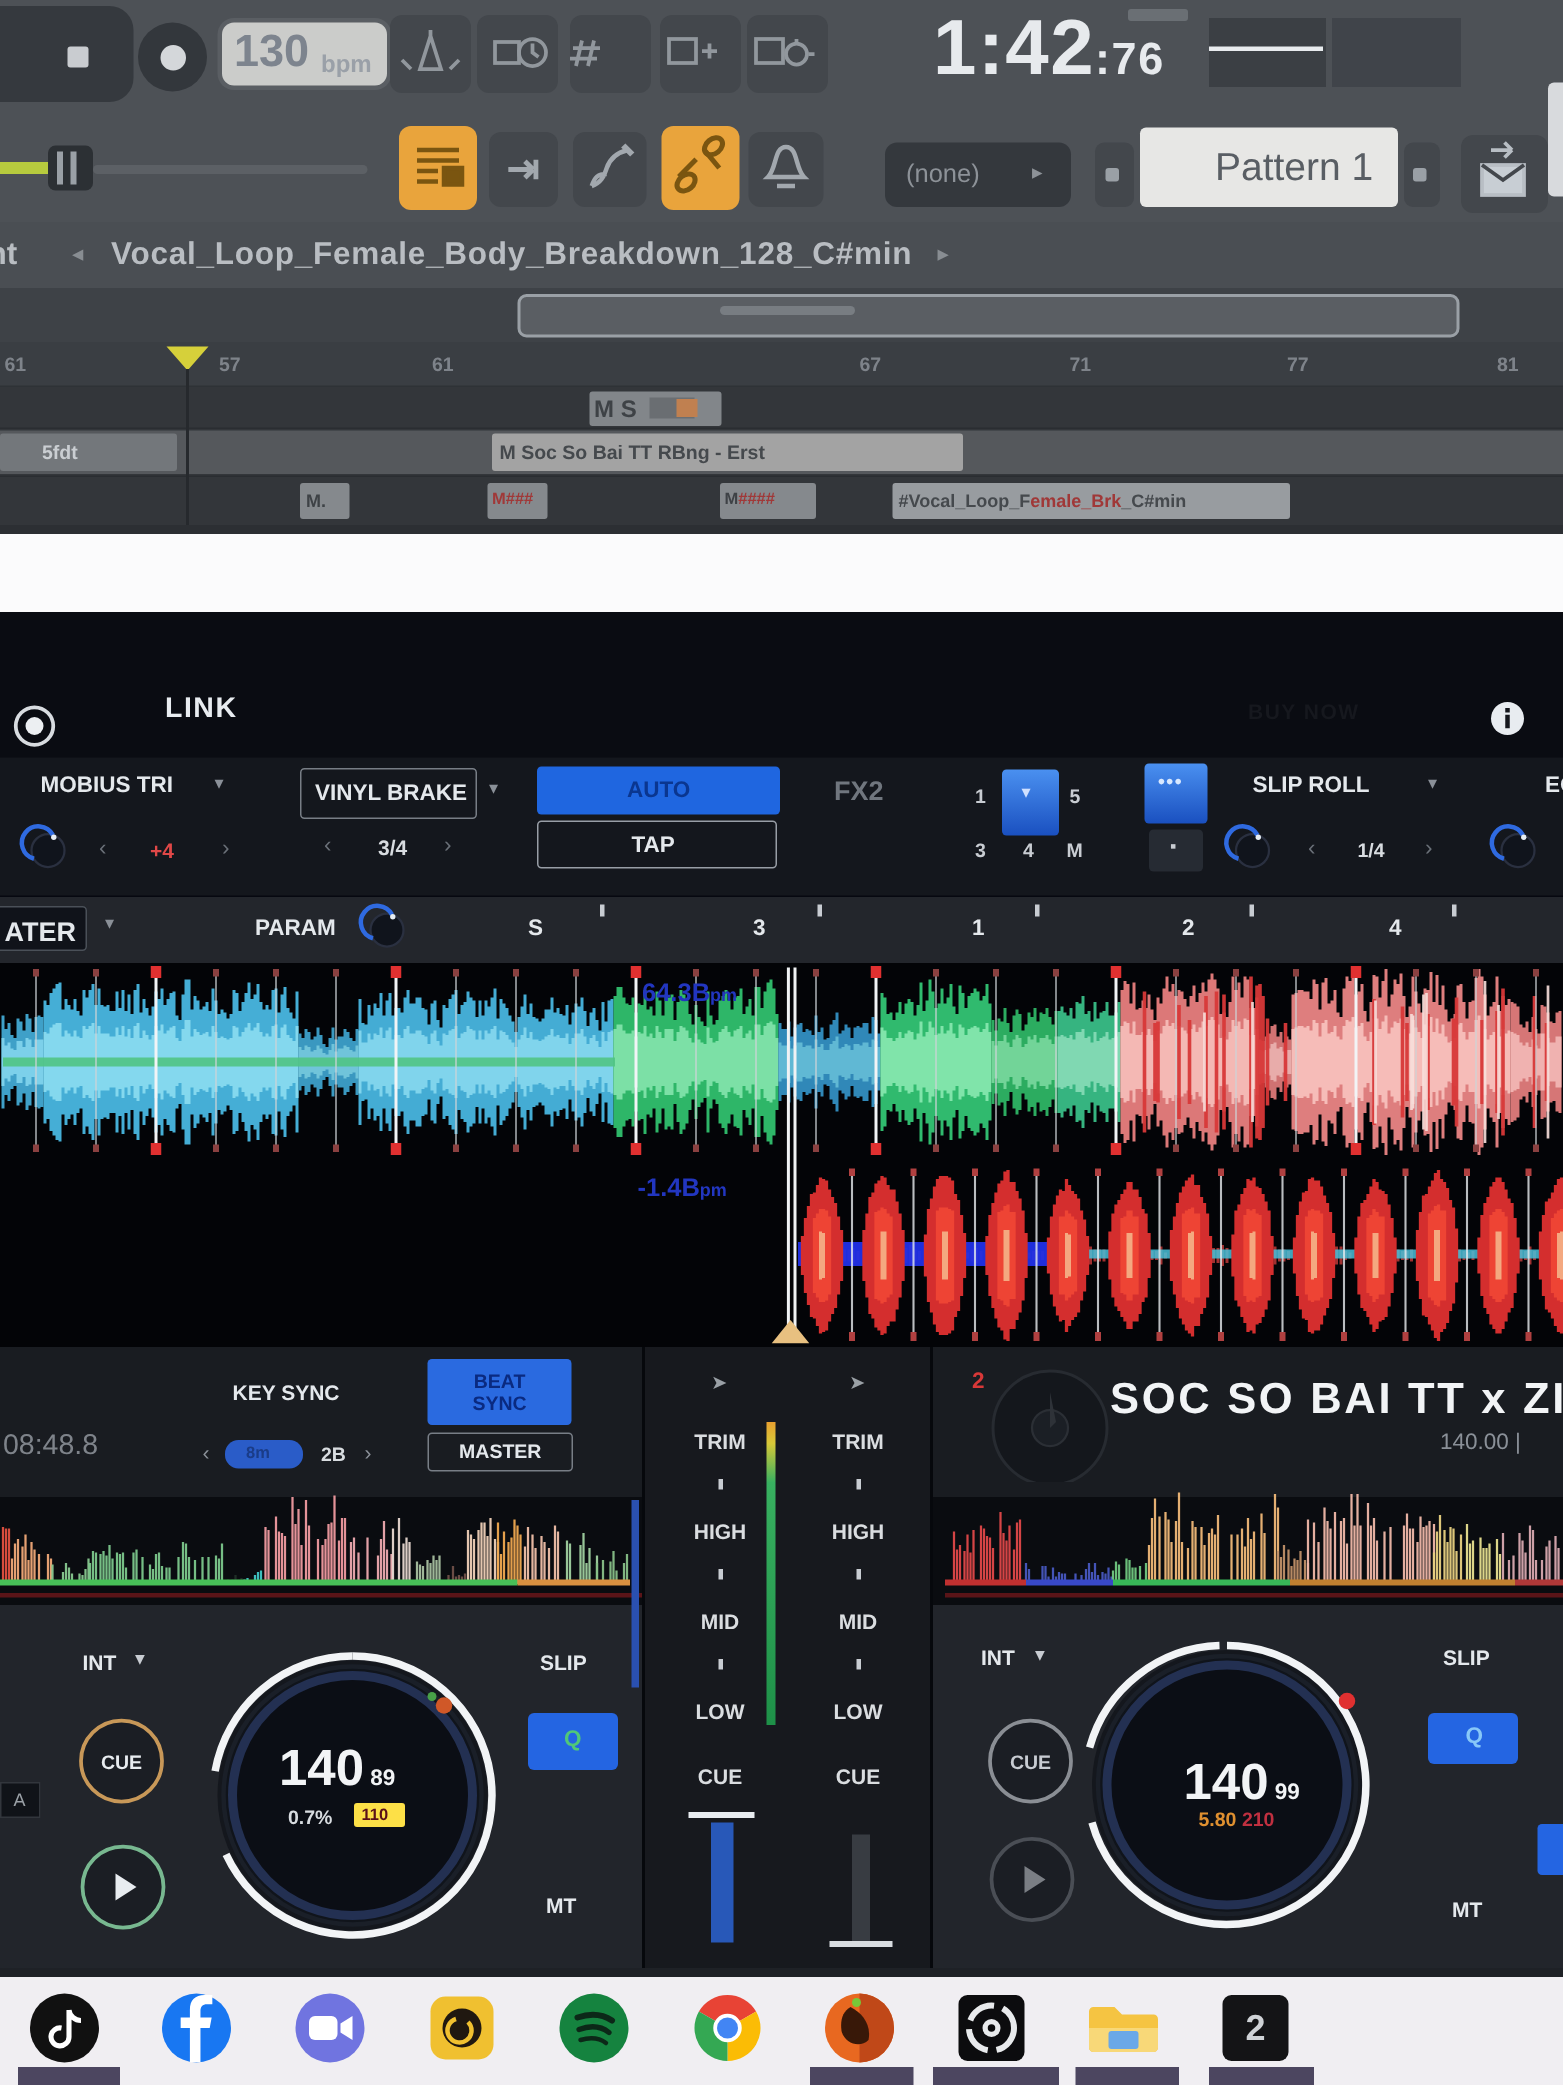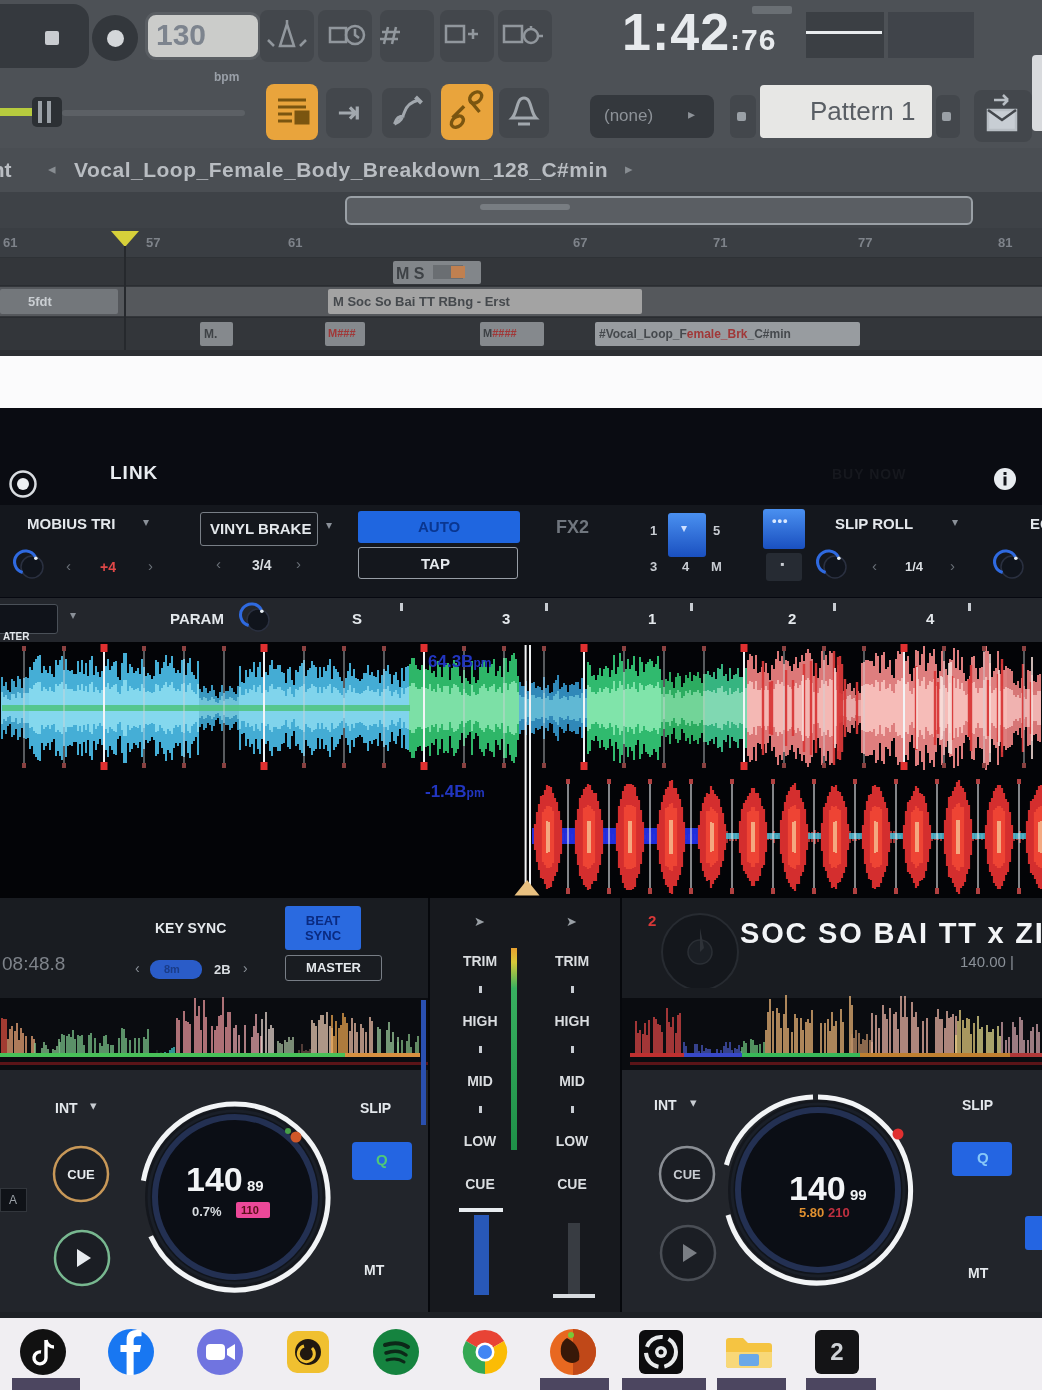--- a/index.html
+++ b/index.html
@@ -10,21 +10,21 @@
 <div id="root">
 
 <div class="abs" style="left:0;top:0;width:1042px;height:356px;background:#4d5156;">
 
  <div class="abs" style="left:-30px;top:4px;width:119px;height:64px;background:#35393e;border-radius:16px;"></div>
  <div class="abs" style="left:45px;top:31px;width:14px;height:14px;background:#c9ccd0;border-radius:2px;"></div>
  <div class="abs" style="left:92px;top:15px;width:46px;height:46px;background:#33373c;border-radius:23px;"></div>
  <div class="abs" style="left:107px;top:30px;width:17px;height:17px;background:#d4d7da;border-radius:9px;"></div>
  <div class="abs" style="left:148px;top:15px;width:110px;height:42px;background:#cbccca;border-radius:8px;box-shadow:0 0 0 3px #5a5e63;">
    <span class="abs b" style="left:8px;top:3px;font-size:30px;color:#7d848e;">130</span>
-   <span class="abs b" style="left:66px;top:20px;font-size:12px;color:#9aa0a8;margin-top:35px;">bpm</span>
+   <span class="abs b" style="left:66px;top:20px;font-size:16px;color:#9aa0a8;">bpm</span>
  </div>
 
 <div class="abs" style="left:260px;top:10px;width:54px;height:52px;background:#43474c;border-radius:8px;"></div>
 <div class="abs" style="left:318px;top:10px;width:54px;height:52px;background:#43474c;border-radius:8px;"></div>
 <div class="abs" style="left:380px;top:10px;width:54px;height:52px;background:#43474c;border-radius:8px;"></div>
 <div class="abs" style="left:440px;top:10px;width:54px;height:52px;background:#43474c;border-radius:8px;"></div>
 <div class="abs" style="left:498px;top:10px;width:54px;height:52px;background:#43474c;border-radius:8px;"></div>
 
  <svg class="abs" style="left:260px;top:12px;" width="295" height="50" viewBox="0 0 295 50">
   <g stroke="#9aa0a6" stroke-width="2.5" fill="none" opacity="0.9">
@@ -231,21 +231,21 @@
   <span class="abs b" style="left:835px;top:10px;font-size:15px;color:#e4e8ec;">SLIP ROLL</span>
   <span class="abs" style="left:952px;top:10px;font-size:12px;color:#8a9098;">▾</span>
   <span class="abs" style="left:872px;top:52px;font-size:15px;color:#6a7078;">‹</span>
   <span class="abs b" style="left:905px;top:54px;font-size:13px;color:#d8dce0;">1/4</span>
   <span class="abs" style="left:950px;top:52px;font-size:15px;color:#6a7078;">›</span>
   <span class="abs b" style="left:1030px;top:10px;font-size:15px;color:#e4e8ec;">EQ</span>
 
 </div>
 <div class="abs" style="left:0;top:190px;width:1042px;height:44px;background:#23262c;">
   <div class="abs" style="left:-10px;top:6px;width:68px;height:30px;background:#10131a;border:1.5px solid #4a5058;border-radius:3px;">
-          <span class="abs b" style="left:12px;top:6px;font-size:10px;color:#e4e8ec;margin-top:20px;">ATER</span>
+          <span class="abs b" style="left:12px;top:6px;font-size:18px;color:#e4e8ec;">ATER</span>
         </div>
   <span class="abs" style="left:70px;top:10px;font-size:12px;color:#8a9098;">▾</span>
   <span class="abs b" style="left:170px;top:12px;font-size:15px;color:#e4e8ec;">PARAM</span>
 
 <svg class="abs" style="left:0;top:0;" width="1042" height="44">
           <g>
             <circle cx="258" cy="22" r="11" fill="#10141c" stroke="#2a3040" stroke-width="1.5"></circle>
 <path d="M 248.65 27.5 A 11 11 0 1 1 261.3 11.77" fill="none" stroke="#2f6ae0" stroke-width="3"></path>
 <circle cx="261.85" cy="13.2" r="1.8" fill="#e8eef4"></circle>
           </g>
@@ -389,21 +389,21 @@
 
  <div class="abs" style="left:0;top:0;width:428px;height:100px;background:#191c21;">
   <span class="abs" style="left:2px;top:55px;font-size:19px;color:#7e838a;">08:48.8</span>
   <span class="abs b" style="left:155px;top:22px;font-size:14px;color:#e4e8ec;">KEY SYNC</span>
   <span class="abs" style="left:135px;top:62px;font-size:14px;color:#8a9098;">‹</span>
   <div class="abs" style="left:150px;top:62px;width:52px;height:19px;background:#2a5cc8;border-radius:9px;">
             <span class="abs b" style="left:14px;top:3px;font-size:11px;color:#1a3c88;">8m</span>
           </div>
   <span class="abs b" style="left:214px;top:64px;font-size:13px;color:#d8dce0;">2B</span>
   <span class="abs" style="left:243px;top:62px;font-size:14px;color:#8a9098;">›</span>
-  <div class="abs" style="left:285px;top:8px;width:76px;height:44px;background:#2a6ae0;border-radius:3px;">
+  <div class="abs" style="left:285px;top:8px;width:96px;height:44px;background:#2a6ae0;border-radius:3px;">
     <div class="b" style="text-align:center;font-size:13px;color:#0a2a80;line-height:15px;padding-top:7px;">BEAT<br>SYNC</div>
   </div>
   <div class="abs" style="left:285px;top:57px;width:97px;height:26px;border:1.5px solid #787e86;border-radius:3px;">
     <div class="b" style="text-align:center;font-size:13px;color:#e4e8ec;padding-top:4px;">MASTER</div>
   </div>
  </div>
 
  <div class="abs" style="left:622px;top:0;width:420px;height:100px;background:#191c21;">
   <span class="abs b" style="left:26px;top:14px;font-size:15px;color:#d83838;">2</span>
   <svg class="abs" style="left:38px;top:10px;" width="80" height="80">
@@ -484,21 +484,21 @@
   <circle cx="110" cy="110" r="90" fill="#14171d"></circle>
   <path d="M 110 17 A 93 93 0 1 1 25.7 149.3" fill="none" stroke="#f2f4f6" stroke-width="5"></path>
   <path d="M 18.4 93.8 A 93 93 0 0 1 110 17" fill="none" stroke="#f2f4f6" stroke-width="5"></path>
   <circle cx="110" cy="110" r="86" fill="#10141b" stroke="#1a1f28" stroke-width="3"></circle>
   <circle cx="110" cy="110" r="80" fill="#0b0e15" stroke="#233052" stroke-width="6"></circle>
   <circle cx="171" cy="50" r="5.5" fill="#d05828"></circle>
   <circle cx="163" cy="44" r="3" fill="#48a048"></circle>
  </svg>
  <span class="abs b" style="left:186px;top:262px;font-size:34px;color:#f2f4f6;">140<span style="font-size:15px;"> 89</span></span>
  <span class="abs b" style="left:192px;top:306px;font-size:13px;color:#d8dce0;">0.7%</span>
- <div class="abs" style="left:236px;top:304px;width:34px;height:16px;background:#ec4899;border-radius:2px;">
+ <div class="abs" style="left:236px;top:304px;width:34px;height:16px;background:#fde047;border-radius:2px;">
           <span class="abs b" style="left:5px;top:2px;font-size:11px;color:#5a1018;">110</span>
         </div>
 
  <div class="abs" style="left:421px;top:102px;width:5px;height:125px;background:#2a50b0;"></div>
  <div class="abs" style="left:428px;top:0;width:194px;height:414px;background:#17191e;">
   <div class="abs" style="left:0;top:0;width:2px;height:414px;background:#06080c;"></div>
   <div class="abs" style="left:192px;top:0;width:2px;height:414px;background:#06080c;"></div>
   <span class="abs" style="left:46px;top:16px;font-size:13px;color:#9aa0a6;">➤</span>
   <span class="abs" style="left:138px;top:16px;font-size:13px;color:#9aa0a6;">➤</span>
  </div>

